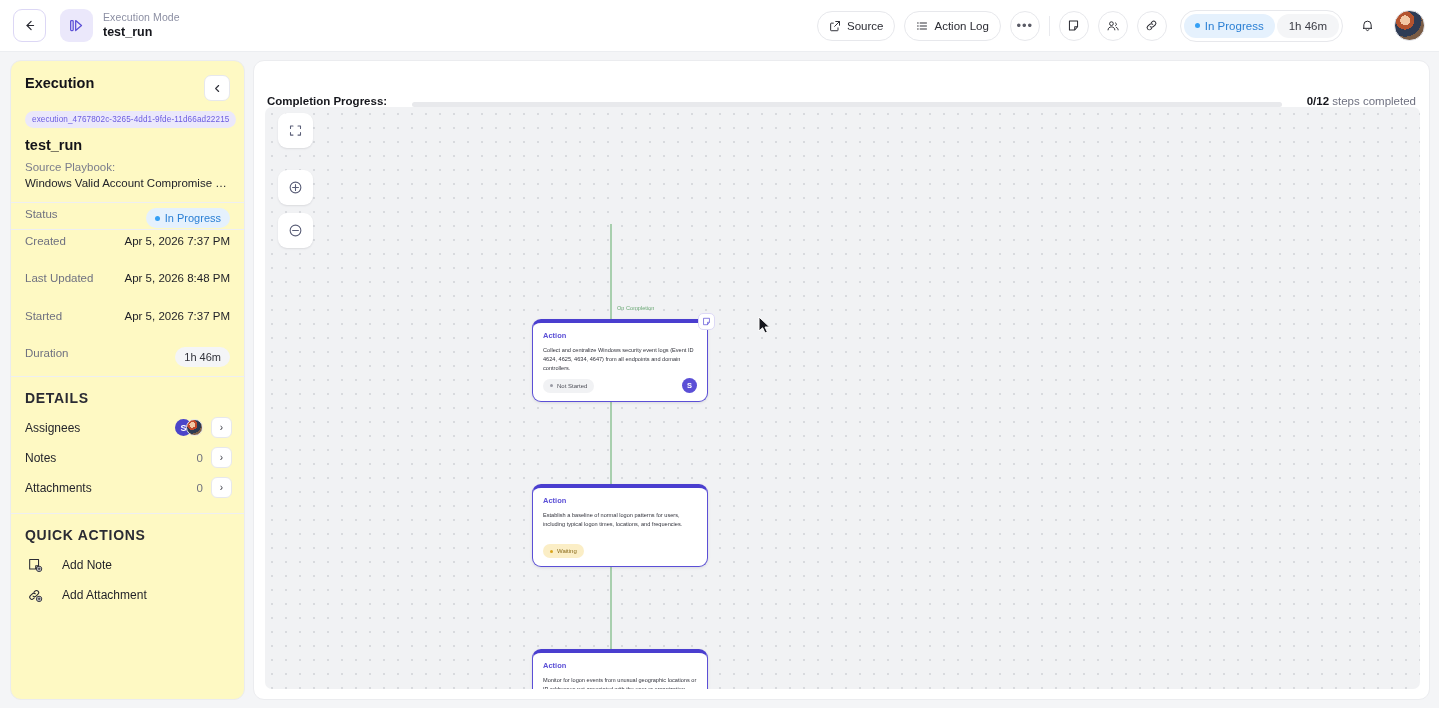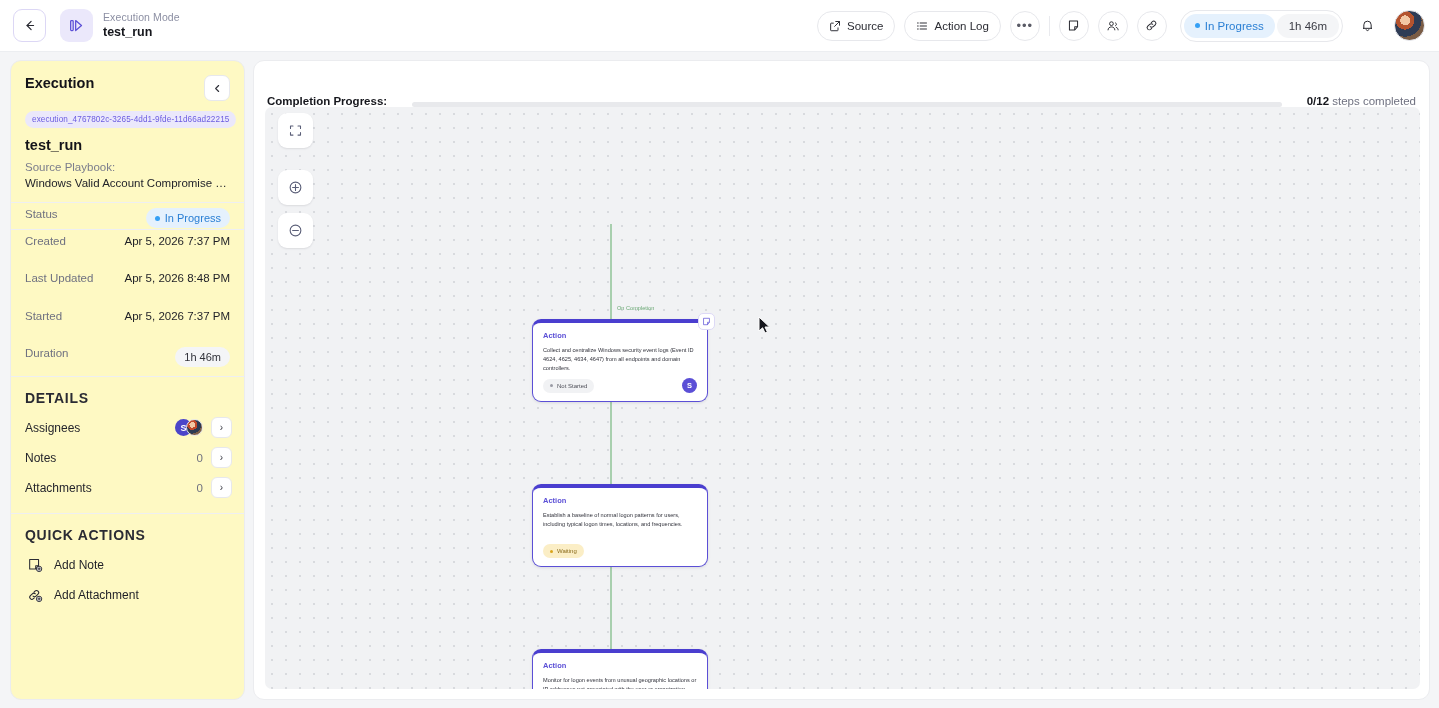--- a/index.html
+++ b/index.html
@@ -142,21 +142,21 @@
   .det-count { font-size: 11.5px; color: #6f7180; }
   .chev-box {
     width: 21px; height: 21px; border: 1px solid #e7e8ec; border-radius: 6px;
     background: #fff; display: flex; align-items: center; justify-content: center;
     color: #3a3b44; font-size: 10px;
   }
   .stack { display: flex; align-items: center; }
   .stack .avatar-sm, .stack .avatar-s-initial { width: 17px; height: 17px; }
   .stack > *:not(:first-child) { margin-left: -6px; }
   .qa-row {
-    display: flex; align-items: center; gap: 10px; padding: 5px 14px; height: 30px;
+    display: flex; align-items: center; gap: 18px; padding: 5px 14px; height: 30px;
     font-size: 12px; color: #1e1f26; cursor: pointer;
   }
   .qa-icon { width: 19px; height: 19px; display: flex; align-items: center; justify-content: center; }
 
   
   .main {
     position: absolute; top: 60px; left: 253px; width: 1177px; height: 640px;
     background: #fff; border: 1px solid #ebecef; border-radius: 11px; overflow: hidden;
   }
   .progress-bar-row {

